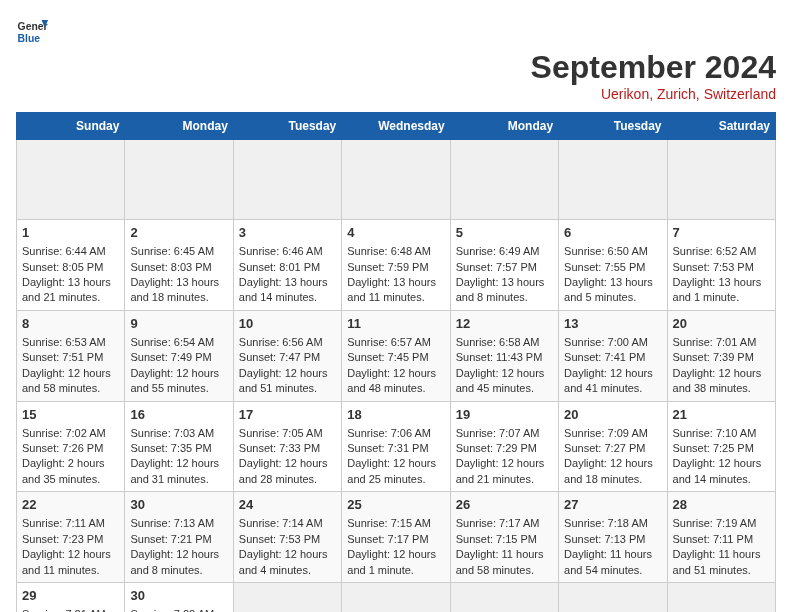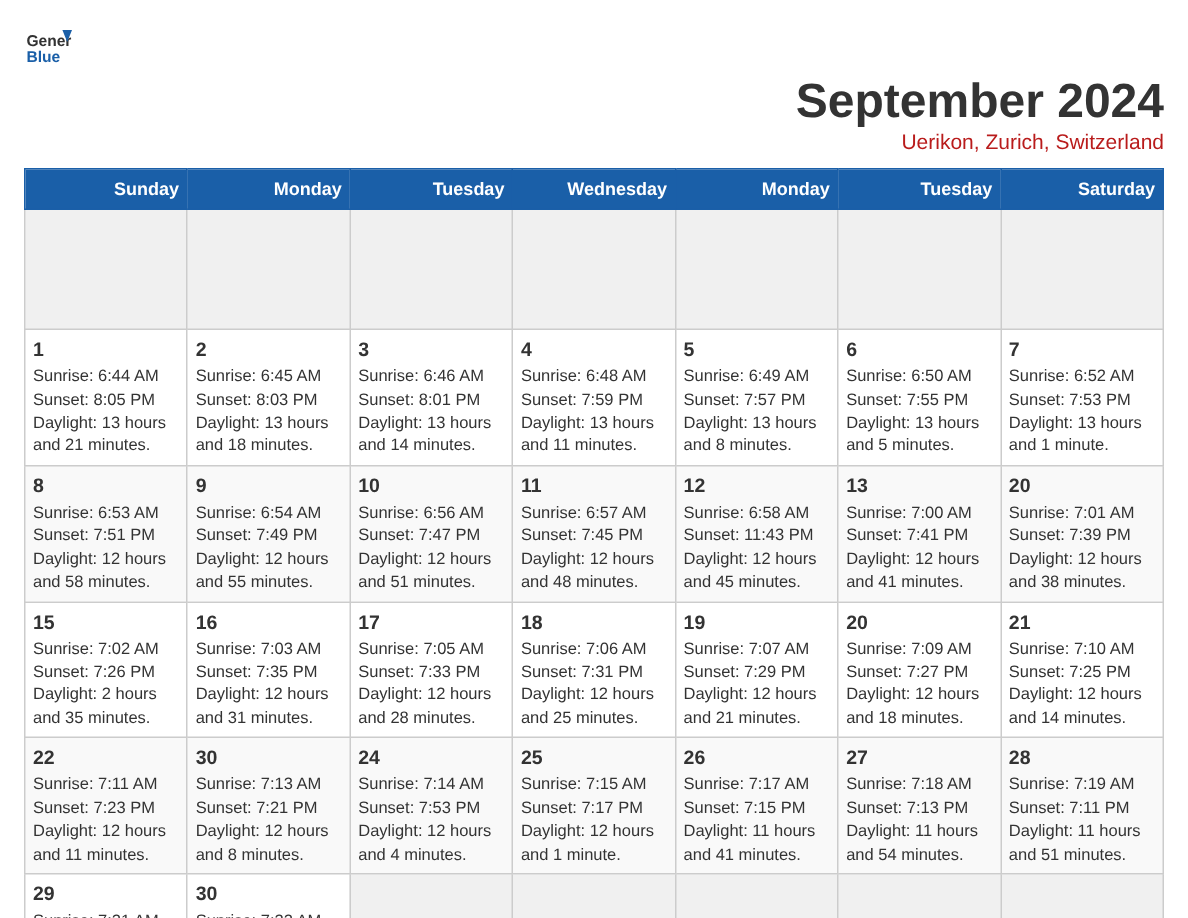--- a/index.html
+++ b/index.html
@@ -270,21 +270,21 @@
         <td>
           <span class="day-num">25</span>
           <div>Sunrise: 7:15 AM</div>
           <div>Sunset: 7:17 PM</div>
           <div>Daylight: 12 hours and 1 minute.</div>
         </td>
         <td>
           <span class="day-num">26</span>
           <div>Sunrise: 7:17 AM</div>
           <div>Sunset: 7:15 PM</div>
-          <div>Daylight: 11 hours and 41 minutes.</div>
+          <div>Daylight: 11 hours and 58 minutes.</div>
         </td>
         <td>
           <span class="day-num">27</span>
           <div>Sunrise: 7:18 AM</div>
           <div>Sunset: 7:13 PM</div>
           <div>Daylight: 11 hours and 54 minutes.</div>
         </td>
         <td>
           <span class="day-num">28</span>
           <div>Sunrise: 7:19 AM</div>

